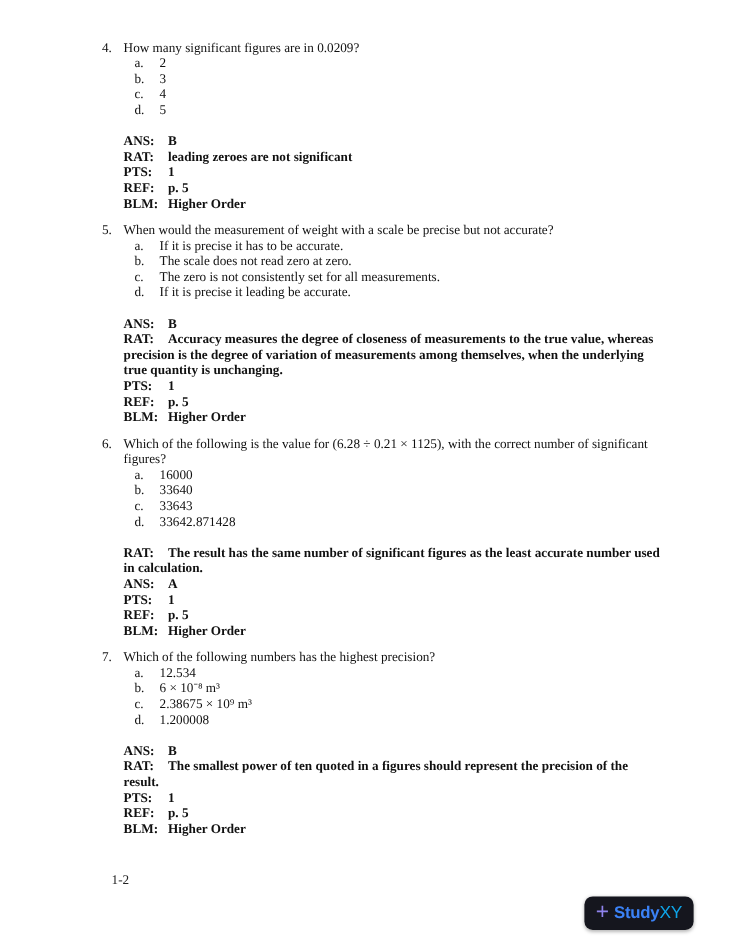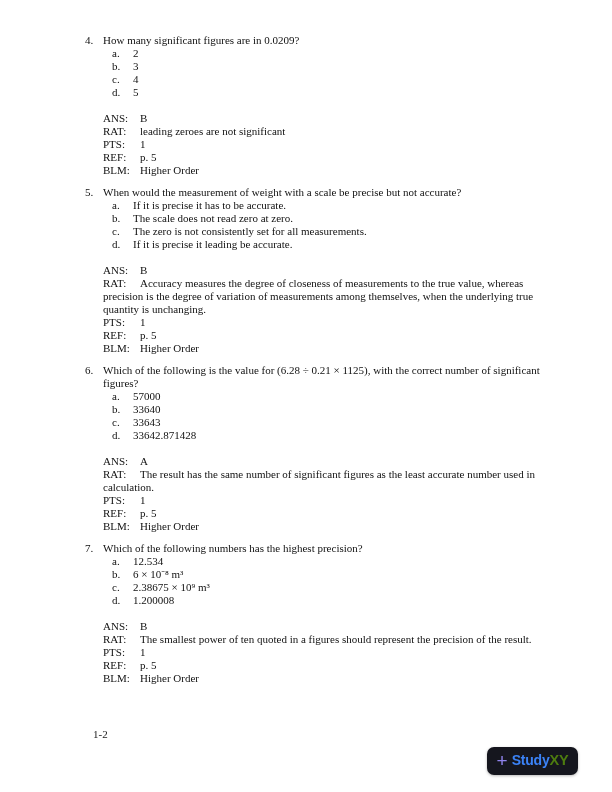--- a/index.html
+++ b/index.html
@@ -24,21 +24,21 @@
     width: 470px;
   }
   .question { margin: 0 0 9px 0; }
   .q-line { display: flex; }
   .q-num { flex: 0 0 18px; }
   .q-text { flex: 1 1 auto; }
   .opt { display: flex; margin-left: 27px; }
   .opt-letter { flex: 0 0 21px; }
   .opt-text { flex: 1 1 auto; }
   .answer { margin: 13px 0 0 18px; }
-  .meta-line { margin: 0; padding: 0; }
+  .meta-line { margin: 0; padding: 0; font-weight: bold; }
   .meta-label { display: inline-block; width: 37px; }
   .page-number {
     position: absolute;
     left: 93px; top: 728px;
     color: #222222;
   }
   .brand-badge {
     position: absolute;
     left: 487px; top: 747px;
     width: 91px; height: 28px;
@@ -58,23 +58,23 @@
     line-height: 1;
     margin-top: -2px;
   }
   .brand-name {
     color: #3b82f6;
     font-size: 14px;
     font-weight: 700;
     letter-spacing: -0.2px;
   }
   .brand-suffix {
-    color: #4d7c0f;
+    color: #0ea5e9;
     font-size: 14.5px;
-    font-weight: 700;
+    font-weight: 400;
     letter-spacing: -0.2px;
   }
 </style>
 </head>
 <body>
 
 <div class="page">
   <div class="content">
 
     <section class="question">
@@ -142,38 +142,38 @@
     </section>
 
     <section class="question">
       <div class="q-line">
         <span class="q-num">6.</span>
         <span class="q-text">Which of the following is the value for (6.28 ÷ 0.21 × 1125), with the correct number of significant figures?</span>
       </div>
       <div class="options">
         <div class="opt">
           <span class="opt-letter">a.</span>
-          <span class="opt-text">57000</span>
+          <span class="opt-text">16000</span>
         </div>
         <div class="opt">
           <span class="opt-letter">b.</span>
           <span class="opt-text">33640</span>
         </div>
         <div class="opt">
           <span class="opt-letter">c.</span>
           <span class="opt-text">33643</span>
         </div>
         <div class="opt">
           <span class="opt-letter">d.</span>
           <span class="opt-text">33642.871428</span>
         </div>
       </div>
       <div class="answer">
+        <p class="meta-line"><span class="meta-label">RAT:</span><span>The result has the same number of significant figures as the least accurate number used in calculation.</span></p>
         <p class="meta-line"><span class="meta-label">ANS:</span><span>A</span></p>
-        <p class="meta-line"><span class="meta-label">RAT:</span><span>The result has the same number of significant figures as the least accurate number used in calculation.</span></p>
         <p class="meta-line"><span class="meta-label">PTS:</span><span>1</span></p>
         <p class="meta-line"><span class="meta-label">REF:</span><span>p. 5</span></p>
         <p class="meta-line"><span class="meta-label">BLM:</span><span>Higher Order</span></p>
       </div>
     </section>
 
     <section class="question">
       <div class="q-line">
         <span class="q-num">7.</span>
         <span class="q-text">Which of the following numbers has the highest precision?</span>

